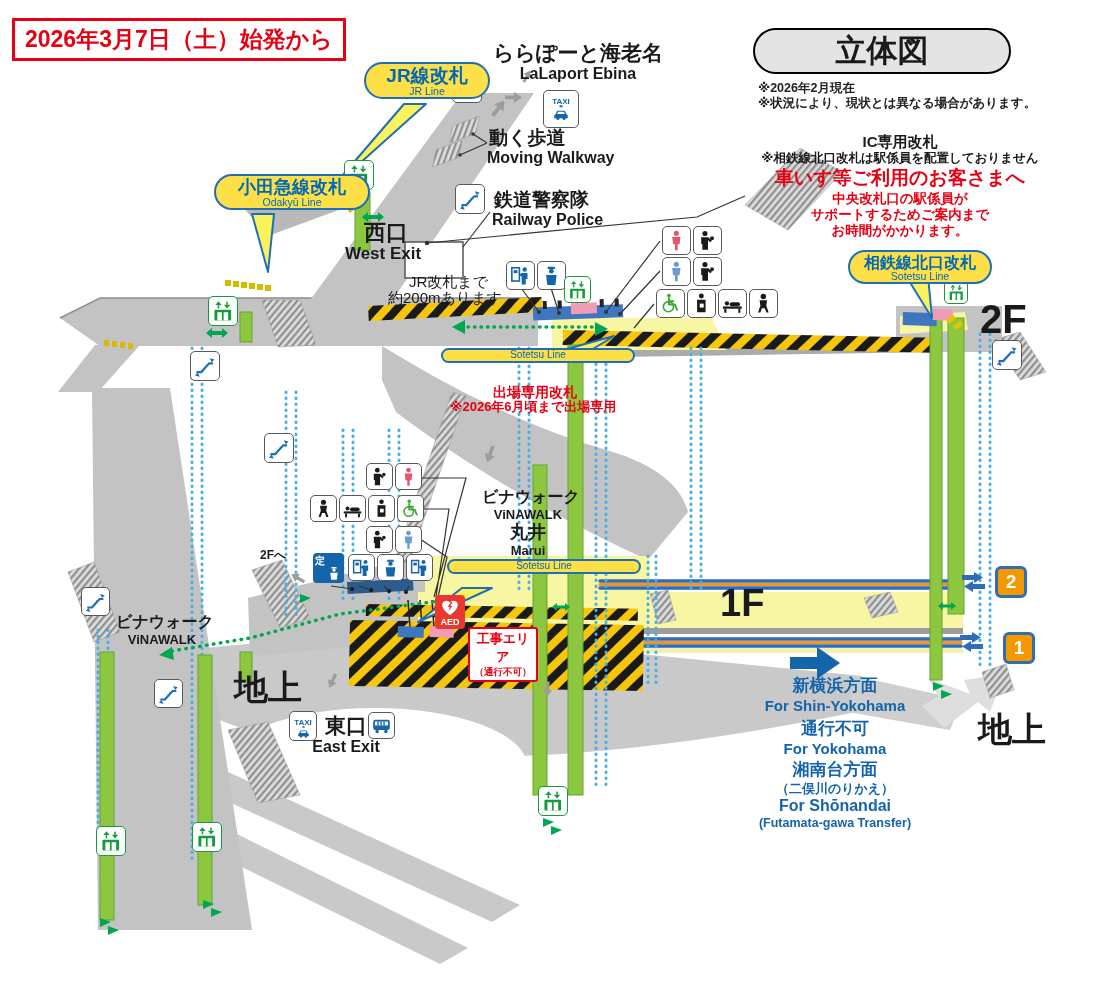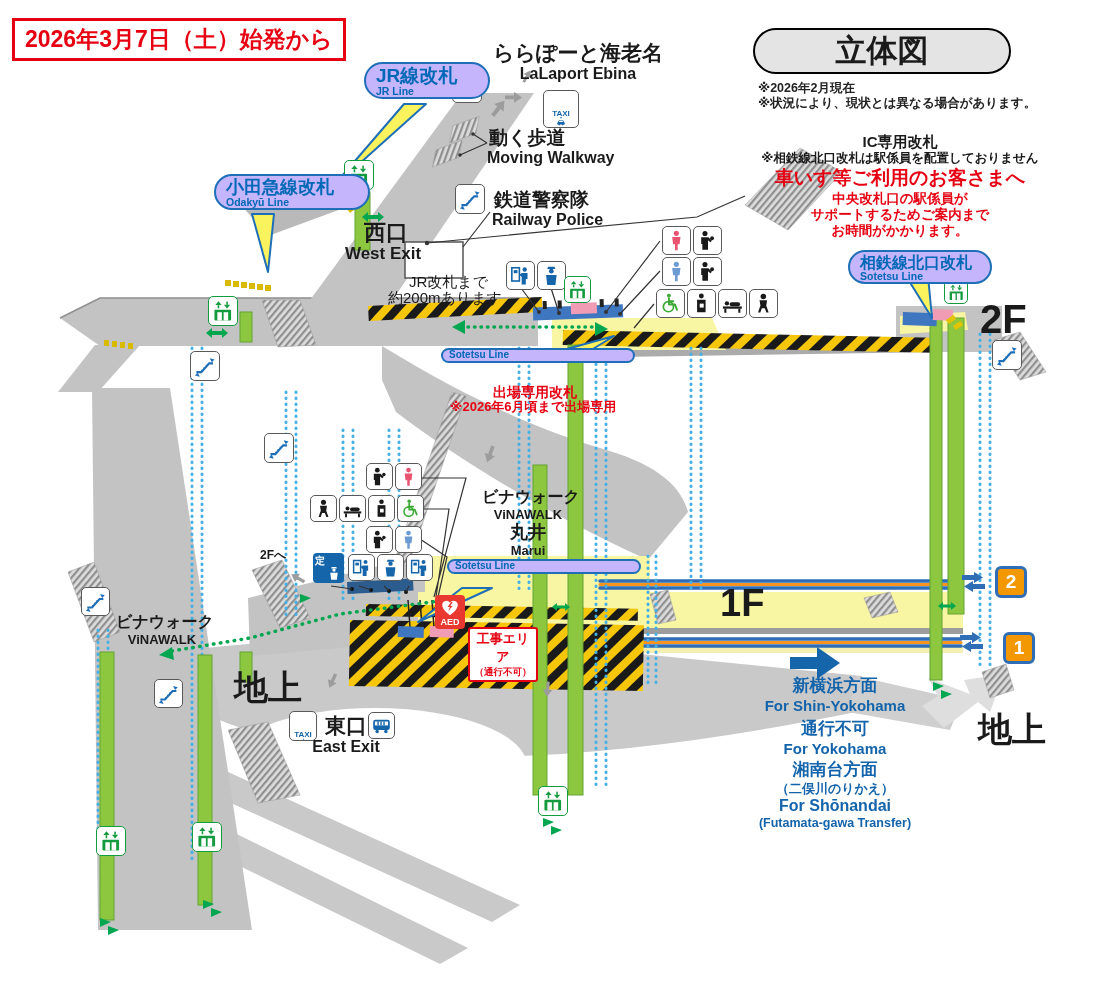--- a/index.html
+++ b/index.html
@@ -5,44 +5,44 @@
 html,body{margin:0;padding:0}
 body{width:1100px;height:986px;position:relative;background:#fff;overflow:hidden;
      font-family:"Liberation Sans","DejaVu Sans",sans-serif;color:#1a1a1a}
 svg.map{position:absolute;left:0;top:0;z-index:1}
 .lbl{position:absolute;white-space:nowrap;z-index:3;line-height:1.05}
 .cx{transform:translateX(-50%)}
 .b{font-weight:bold}
 .red{color:#e60012}
 .blue{color:#1464ac}
 .note{font-size:12.5px;font-weight:bold;color:#222}
-.bubble{position:absolute;background:#c4b5fd;border:2.5px solid #1f6fb8;border-radius:22px;
-        color:#0068b7;text-align:left;padding:2px 10px 1px;z-index:4}
+.bubble{position:absolute;background:#fde047;border:2.5px solid #1f6fb8;border-radius:22px;
+        color:#0068b7;text-align:center;padding:2px 10px 1px;z-index:4}
 .bjp{font-weight:bold;line-height:1.1}
-.ben{font-size:10.5px;font-weight:bold;line-height:1;margin-top:-1px}
+.ben{font-size:10.5px;font-weight:normal;line-height:1;margin-top:-1px}
 .ic{position:absolute;background:#fff;border:1.5px solid #595959;border-radius:5px;
     box-sizing:border-box;display:flex;align-items:center;justify-content:center;z-index:2}
 .ic svg{width:84%;height:84%}
 .pf{position:absolute;width:26px;height:26px;background:#f39800;border:3px solid #2f6eb6;
     border-radius:6px;color:#fff;font-weight:bold;font-size:19px;display:flex;align-items:center;
     justify-content:center;z-index:2}
 .datebox{position:absolute;left:12px;top:18px;border:3px solid #e60012;color:#e60012;
          font-size:23px;font-weight:bold;padding:3px 10px;z-index:3;background:#fff}
 .legend{position:absolute;left:753px;top:28px;width:258px;height:46px;background:#e4e4e4;
         border:2.5px solid #000;border-radius:23px;display:flex;align-items:center;
         justify-content:center;font-size:31px;font-weight:bold;z-index:3;box-sizing:border-box}
 .constr{position:absolute;left:468px;top:627px;width:70px;background:#fff;border:2px solid #e60012;
         border-radius:3px;text-align:center;z-index:4;padding:1px 2px;box-sizing:border-box}
 .aed{position:absolute;left:435px;top:595px;width:30px;height:34px;background:#e8382f;border-radius:4px;
      z-index:3;display:flex;flex-direction:column;align-items:center;justify-content:flex-end}
 .aed svg{position:absolute;top:1px;left:3px;width:24px;height:22px}
 .aedtxt{color:#fff;font-size:9px;font-weight:bold;line-height:1;margin-bottom:2px;z-index:1}
 .taxibox{position:absolute;background:#fff;border:1.5px solid #595959;border-radius:5px;z-index:2;
          display:flex;flex-direction:column;align-items:center;box-sizing:border-box}
-.taxitxt{color:#1565ab;font-size:8px;font-weight:bold;line-height:1;margin-top:19px}
+.taxitxt{color:#1565ab;font-size:8px;font-weight:bold;line-height:1;margin-top:7px}
 .taxibox svg{width:20px;height:18px;margin-top:-1px}
 .passbox{position:absolute;left:313px;top:553px;width:31px;height:30px;background:#1565ab;border-radius:4px;
          z-index:2;display:flex;align-items:flex-end;justify-content:flex-end}
 .passbox .k{position:absolute;top:1px;left:2px;color:#fff;font-size:10px;font-weight:bold}
 .passbox svg{width:16px;height:18px;color:#fff;margin:0 2px 1px 0}
 </style>
 </head>
 <body>
 
 <svg class="map" width="1100" height="986" viewBox="0 0 1100 986">

